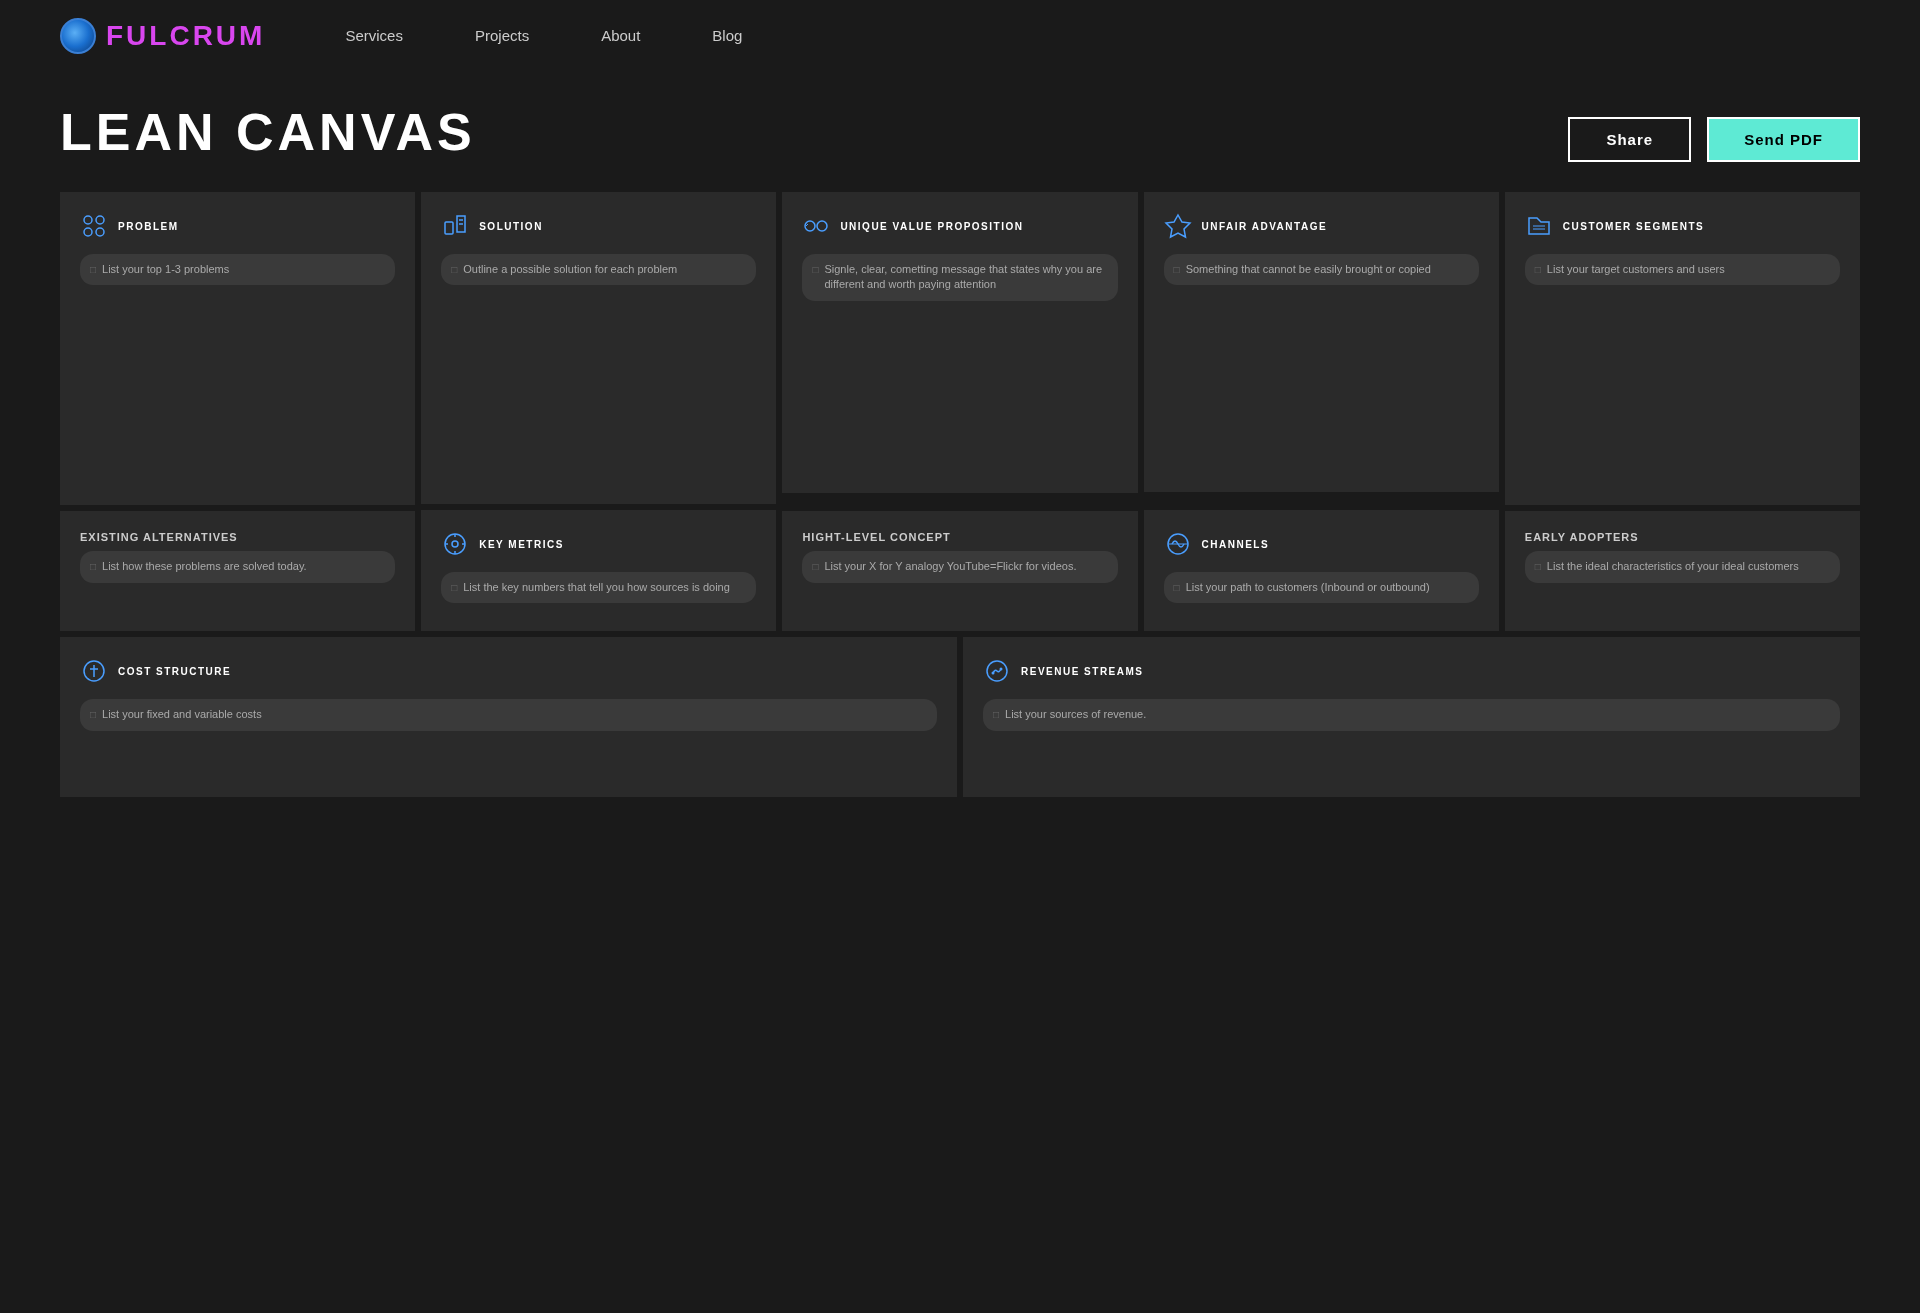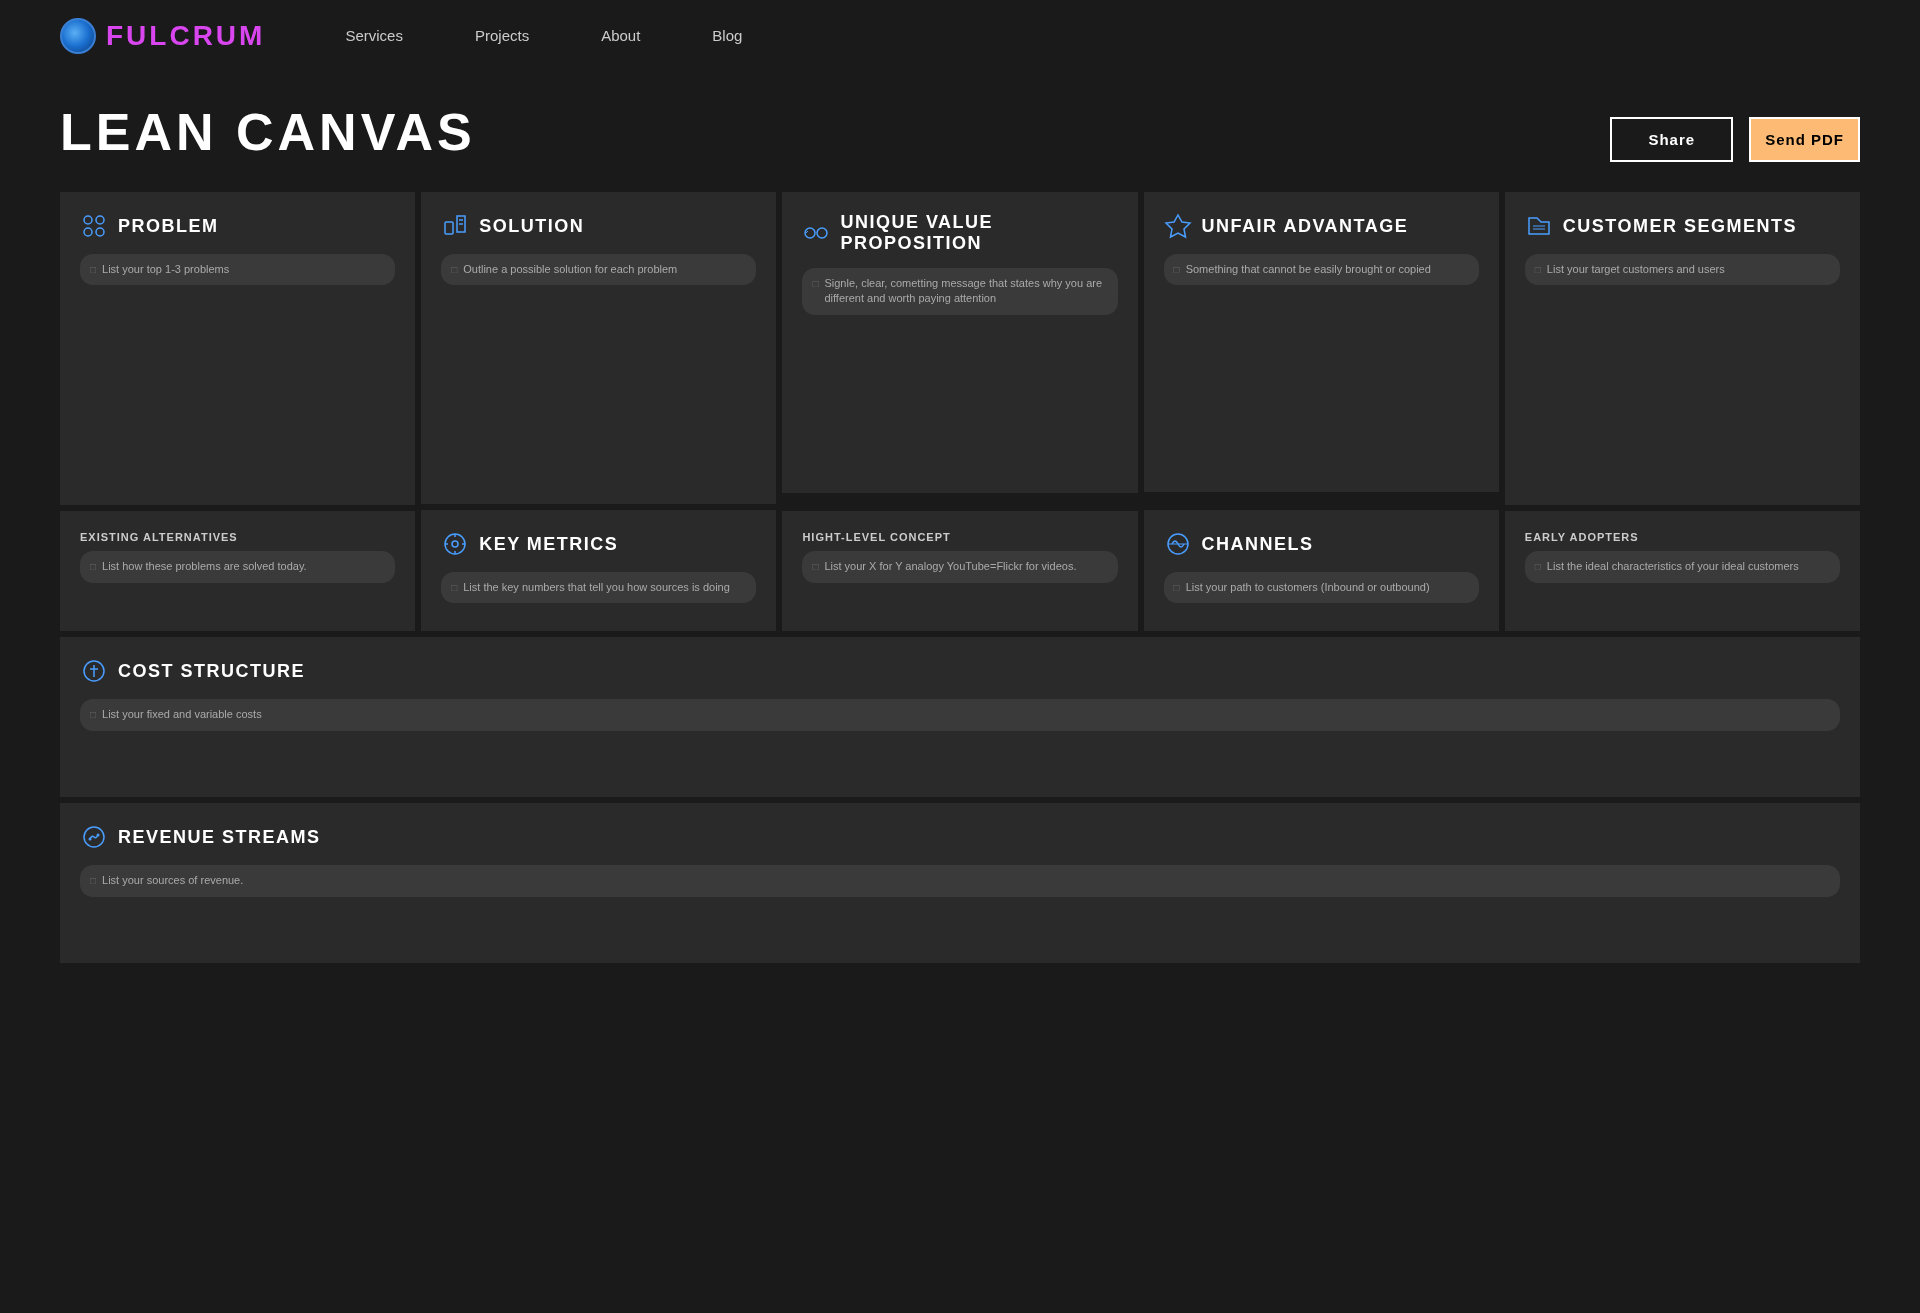--- a/index.html
+++ b/index.html
@@ -71,24 +71,24 @@
       background: transparent;
       border: 2px solid #ffffff;
       color: #ffffff;
       padding: 4px 36px;
       font-size: 15px;
       font-weight: 600;
       cursor: pointer;
       letter-spacing: 1px;
     }
     .btn-send-pdf {
-      background: #fdba74;
+      background: #5eead4;
       border: 2px solid #ffffff;
       color: #000000;
-      padding: 12px 14px;
+      padding: 12px 35px;
       font-size: 15px;
       font-weight: 600;
       cursor: pointer;
       letter-spacing: 1px;
     }
 
     
     .canvas-container {
       padding: 10px 60px 40px 60px;
     }
@@ -106,21 +106,21 @@
       align-items: center;
       gap: 10px;
       margin-bottom: 14px;
     }
     .cell-icon {
       width: 28px;
       height: 28px;
       flex-shrink: 0;
     }
     .cell-title {
-      font-size: 18px;
+      font-size: 10px;
       font-weight: 700;
       letter-spacing: 1.5px;
       color: #ffffff;
       text-transform: uppercase;
     }
 
     .cell-note {
       background: #3a3a3a;
       border-radius: 13px;
       padding: 8px 10px;
@@ -144,21 +144,21 @@
       font-weight: 700;
       letter-spacing: 1px;
       color: #cccccc;
       text-transform: uppercase;
       margin-bottom: 8px;
     }
 
     
     .bottom-section {
       display: grid;
-      grid-template-columns: 1fr;
+      grid-template-columns: 1fr 1fr;
       gap: 6px;
     }
     .bottom-cell {
       background: #2a2a2a;
       padding: 20px;
       min-height: 160px;
     }
 
     
     svg {

